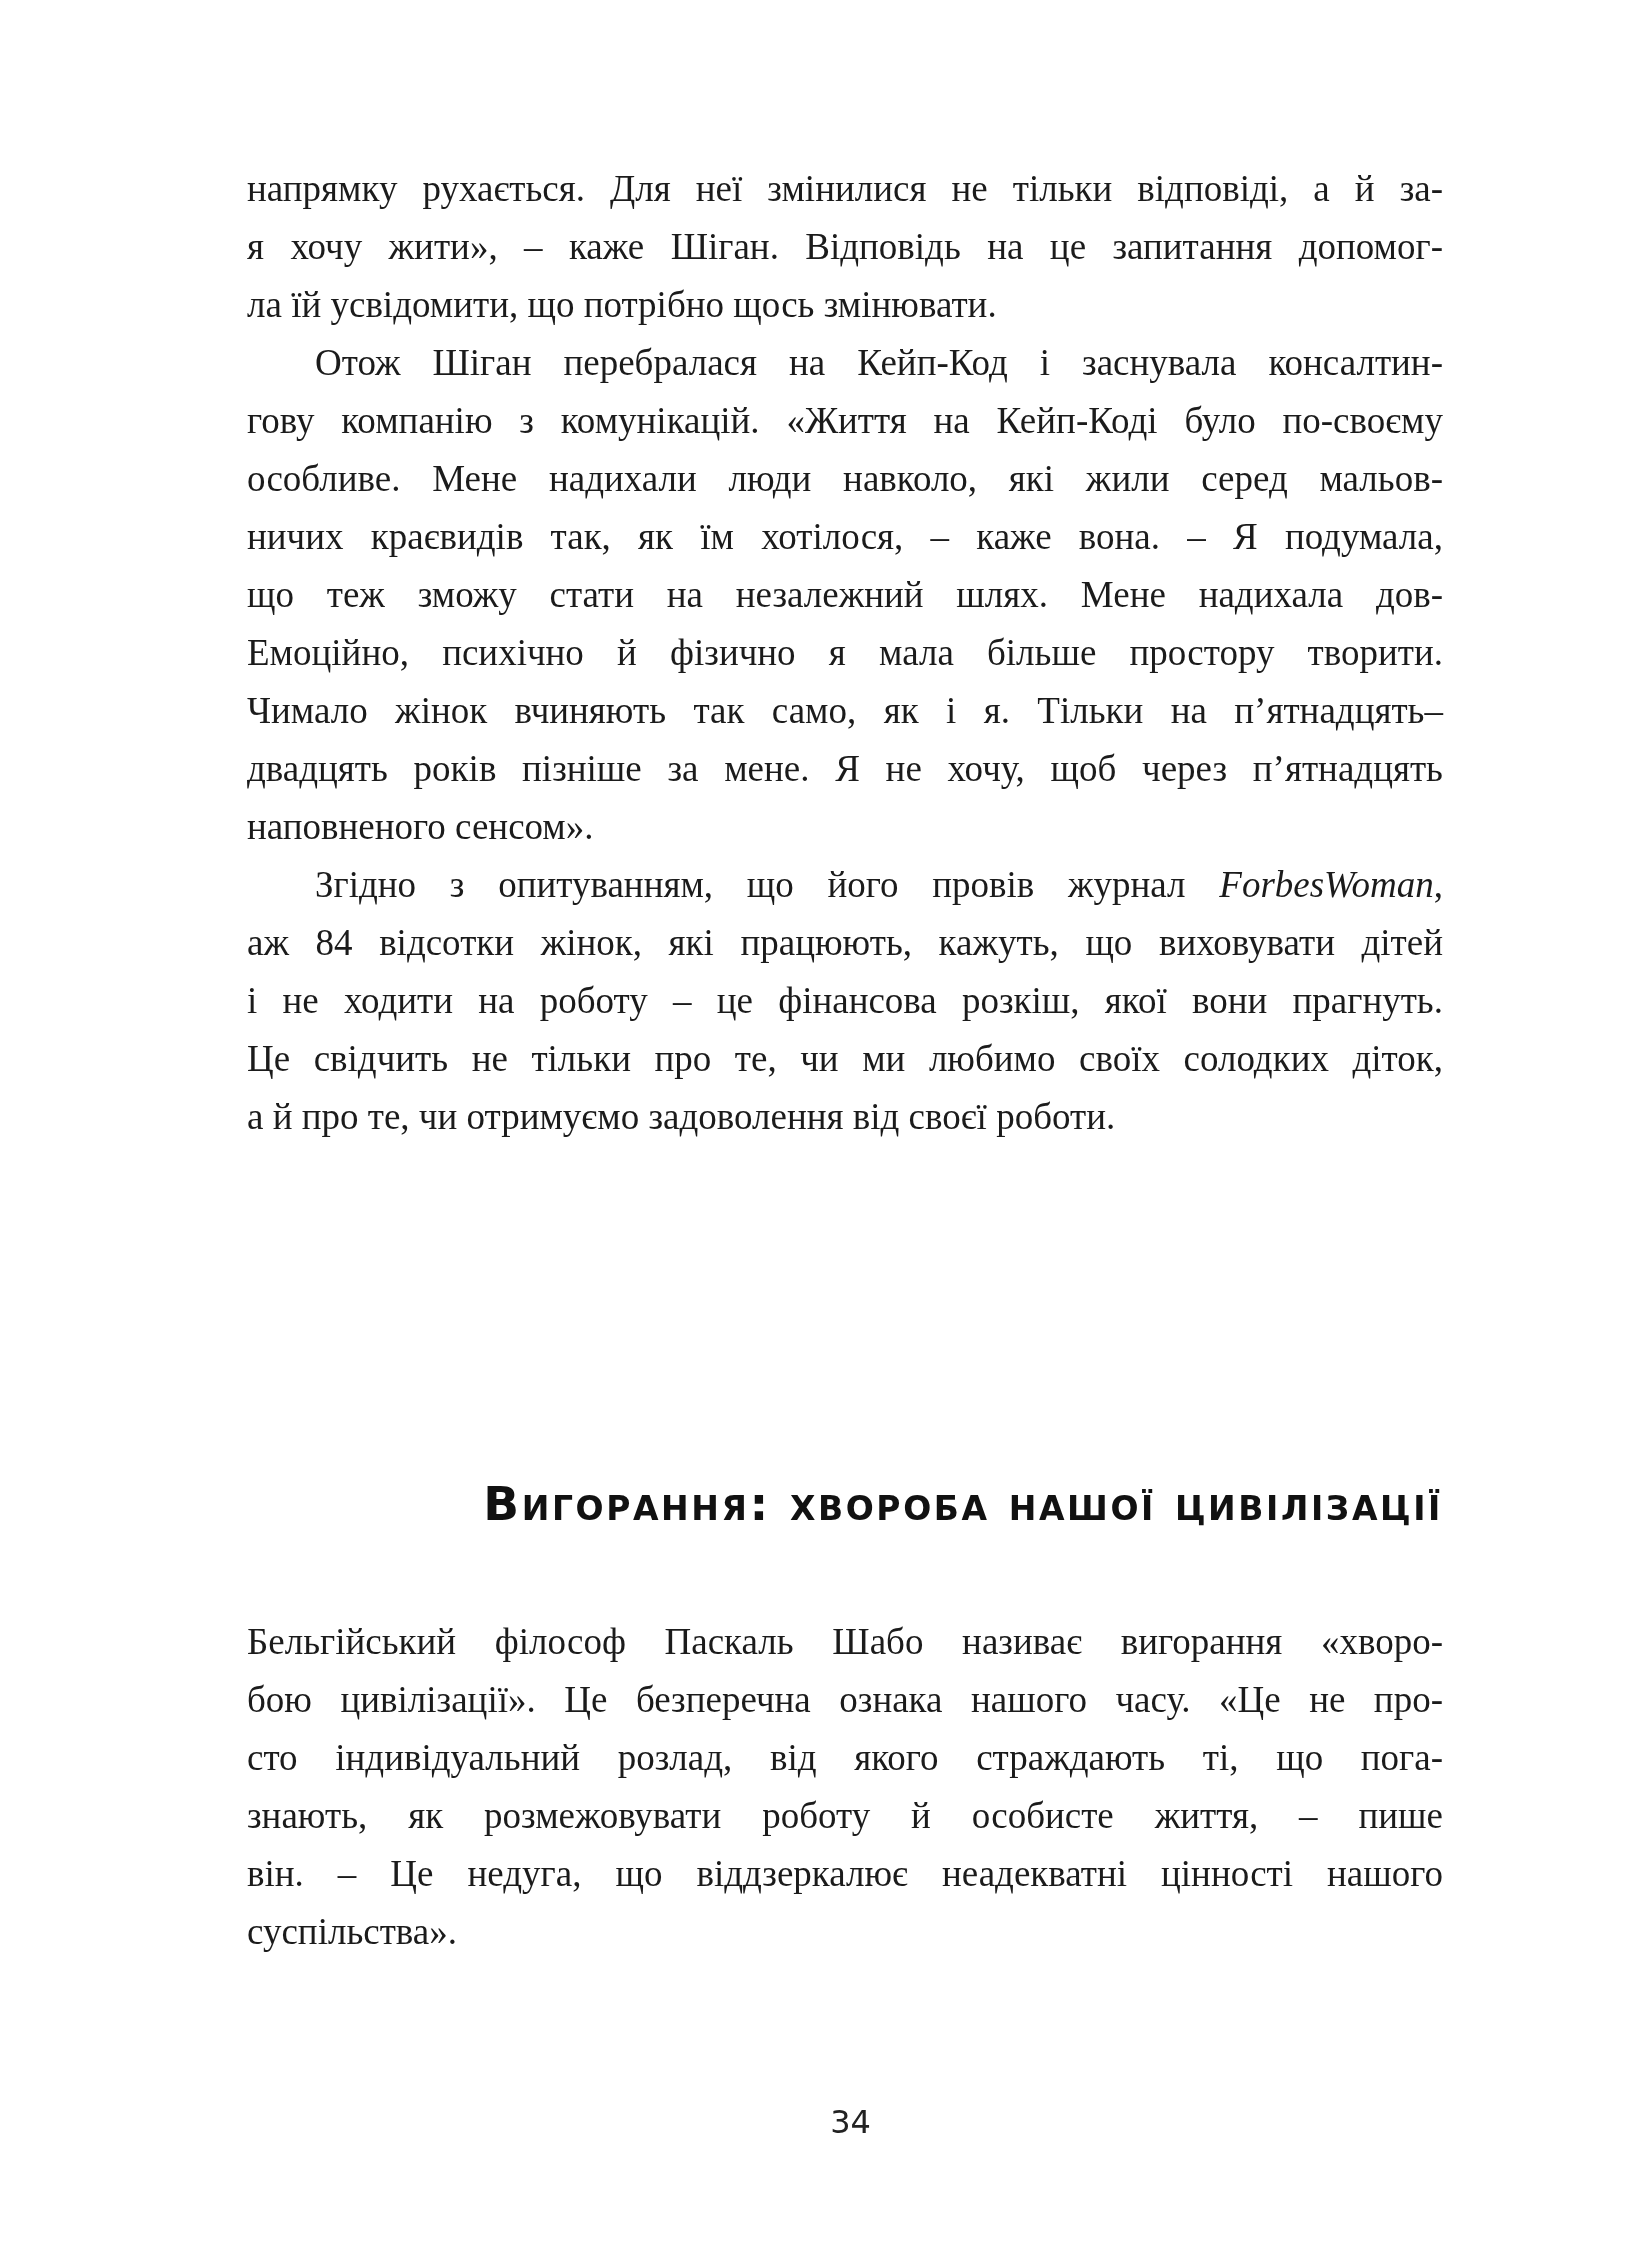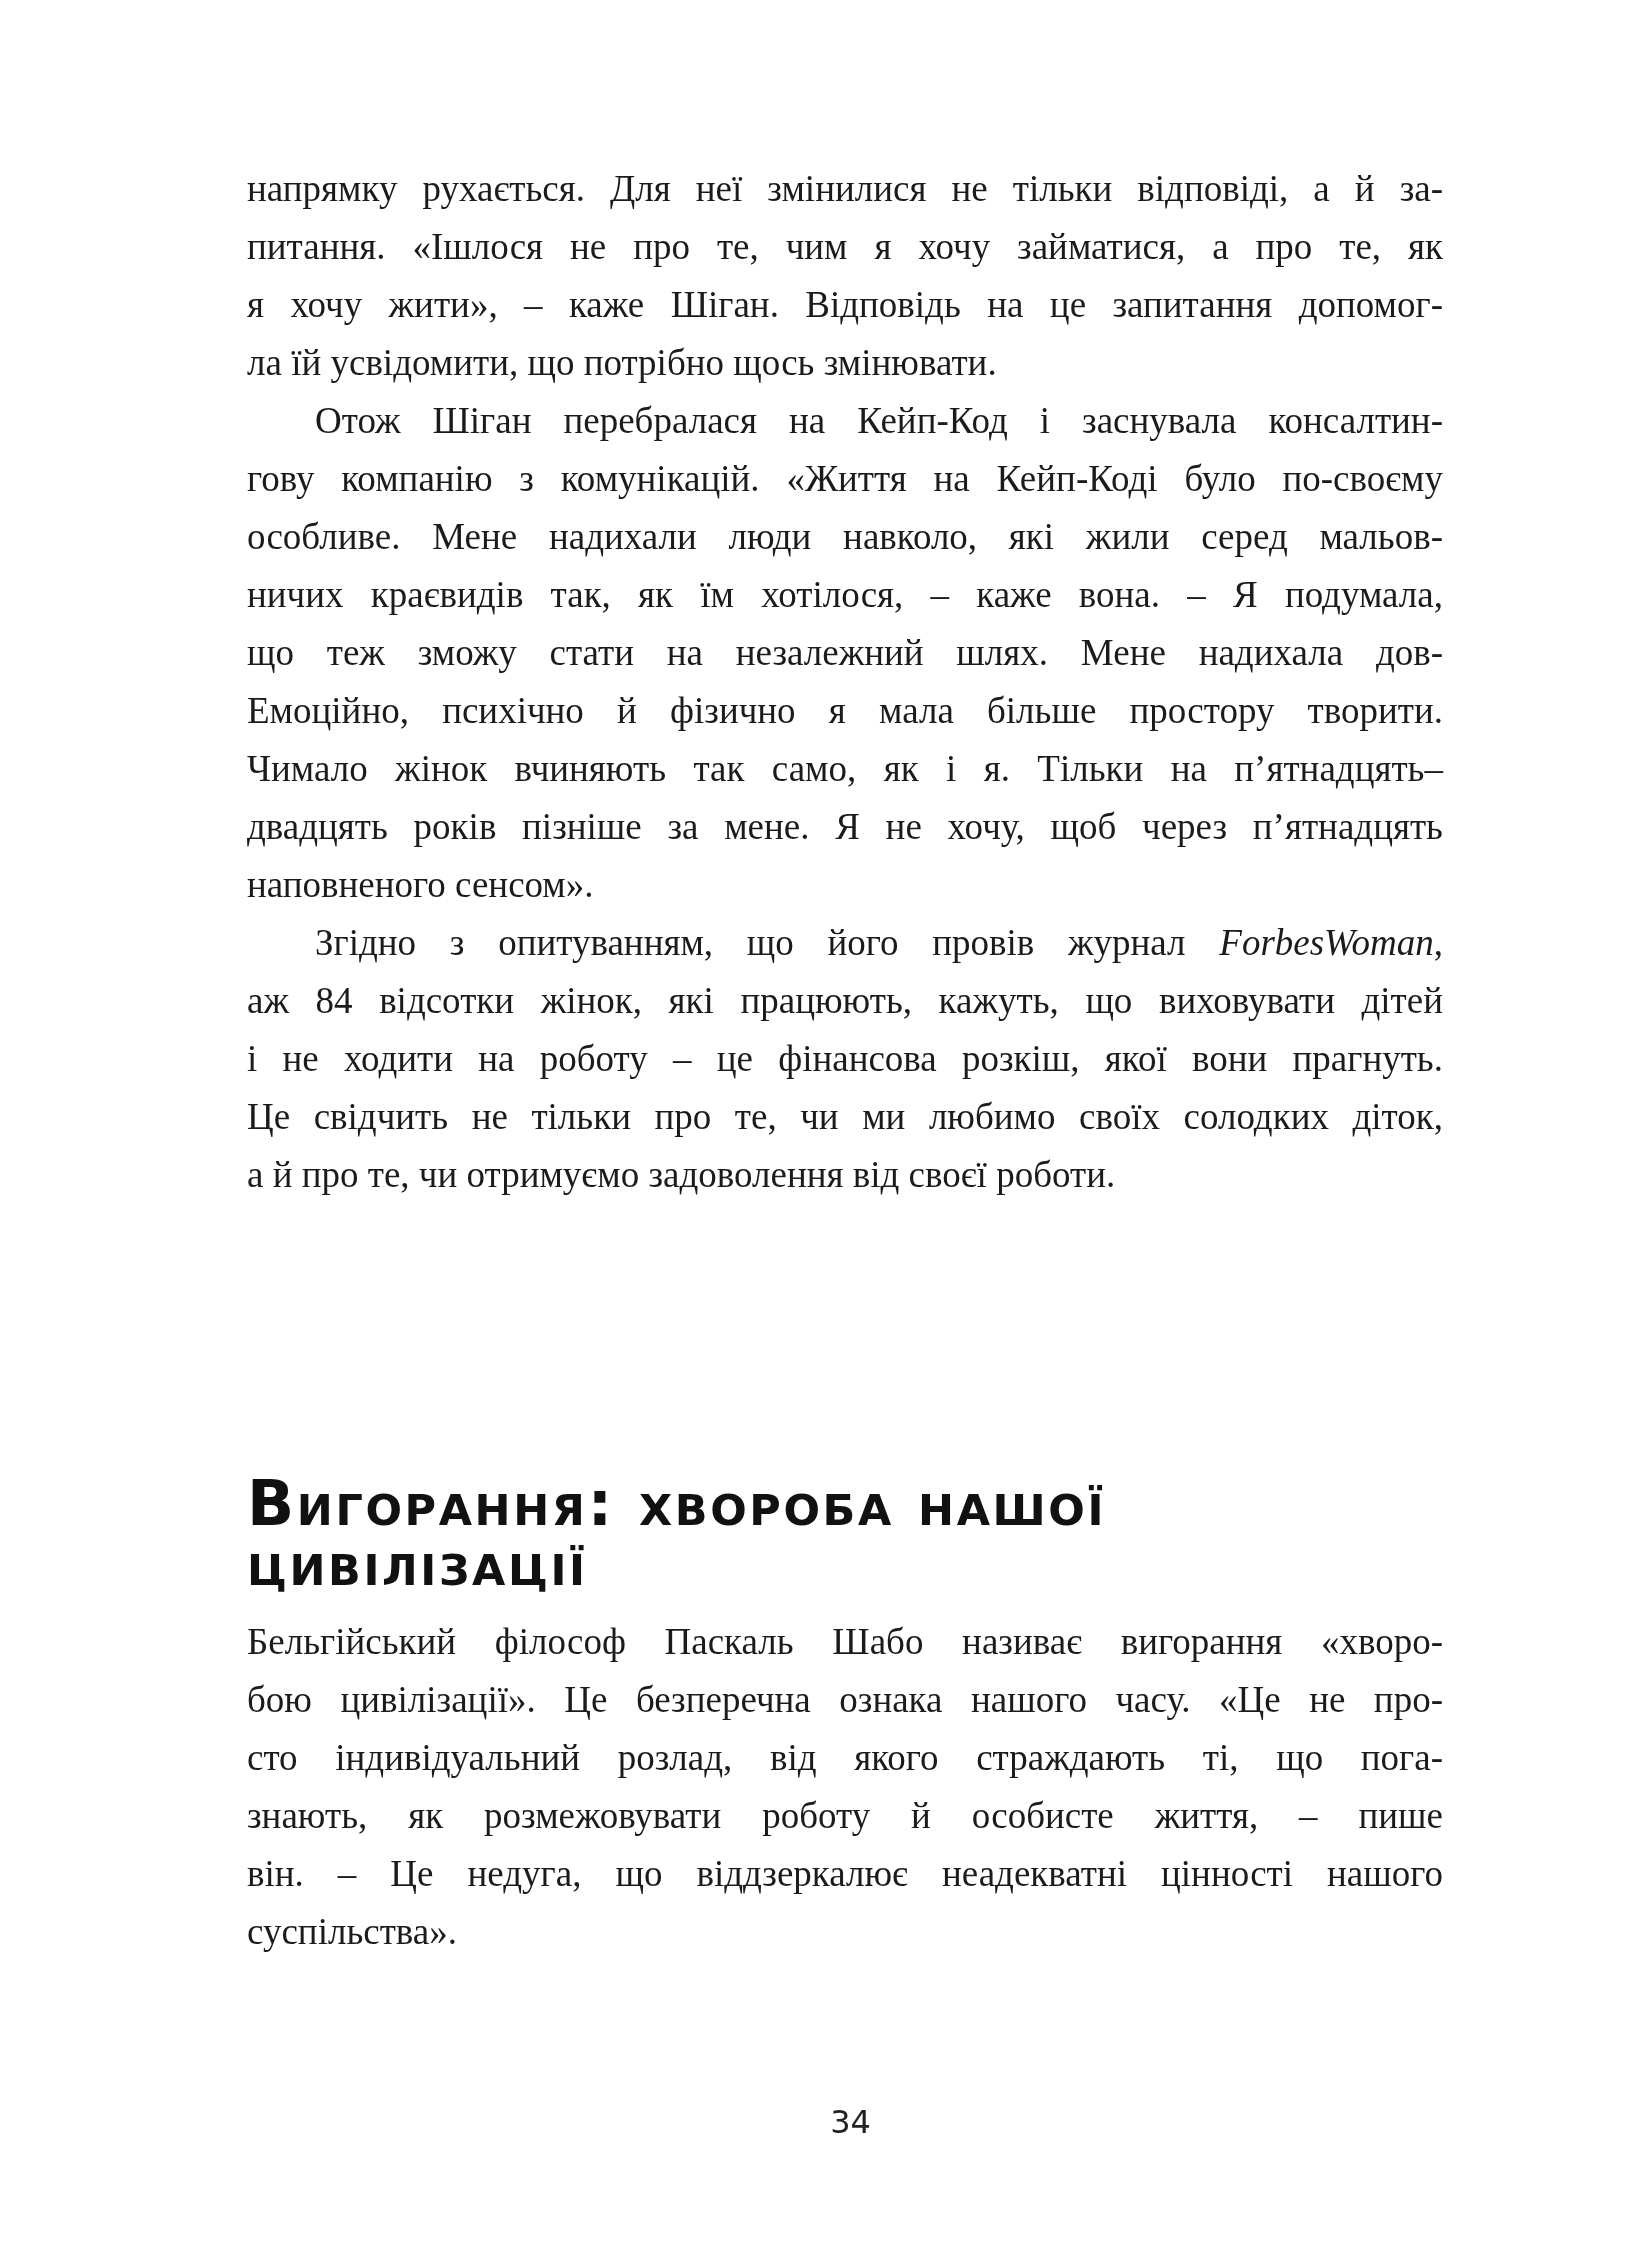--- a/index.html
+++ b/index.html
@@ -16,24 +16,24 @@
     text-align-last: justify;
     overflow: visible;
   }
   .line.last { text-align: center; text-align-last: left; }
   .line.indent { padding-left: 68px; }
   .line em { font-style: italic; }
   #section1 { top: 160px; }
   #section2 { top: 1613px; }
   .heading {
     position: absolute; left: 239px; width: 1196px; top: 1474px;
-    text-align: left;
+    text-align: right;
     font-family: "DejaVu Sans", "Liberation Sans", sans-serif;
     font-weight: bold;
-    font-size: 62px;
+    font-size: 47px;
     line-height: 60px;
     font-variant: small-caps;
     letter-spacing: 2.6px;
     color: #111111;
   }
   .page-number {
     position: absolute; left: 0; width: 1638px; top: 2101px;
     text-align: center;
     font-family: "DejaVu Sans", "Liberation Sans", sans-serif;
     font-size: 32px;
@@ -44,21 +44,20 @@
   }
 </style>
 </head>
 <body>
 
 <div class="page">
 
   <div class="block" id="section1">
     <div>
       <div class="line">напрямку рухається. Для неї змінилися не тільки відповіді, а й за-</div>
-      <div class="line">питання. «Ішлося не про те, чим я хочу займатися, а про те, як</div>
       <div class="line">я хочу жити», – каже Шіган. Відповідь на це запитання допомог-</div>
       <div class="line last">ла їй усвідомити, що потрібно щось змінювати.</div>
     </div>
     <div>
       <div class="line indent">Отож Шіган перебралася на Кейп-Код і заснувала консалтин-</div>
       <div class="line">гову компанію з комунікацій. «Життя на Кейп-Коді було по-своєму</div>
       <div class="line">особливе. Мене надихали люди навколо, які жили серед мальов-</div>
       <div class="line">ничих краєвидів так, як їм хотілося, – каже вона. – Я подумала,</div>
       <div class="line">що теж зможу стати на незалежний шлях. Мене надихала дов-</div>
       <div class="line">Емоційно, психічно й фізично я мала більше простору творити.</div>

